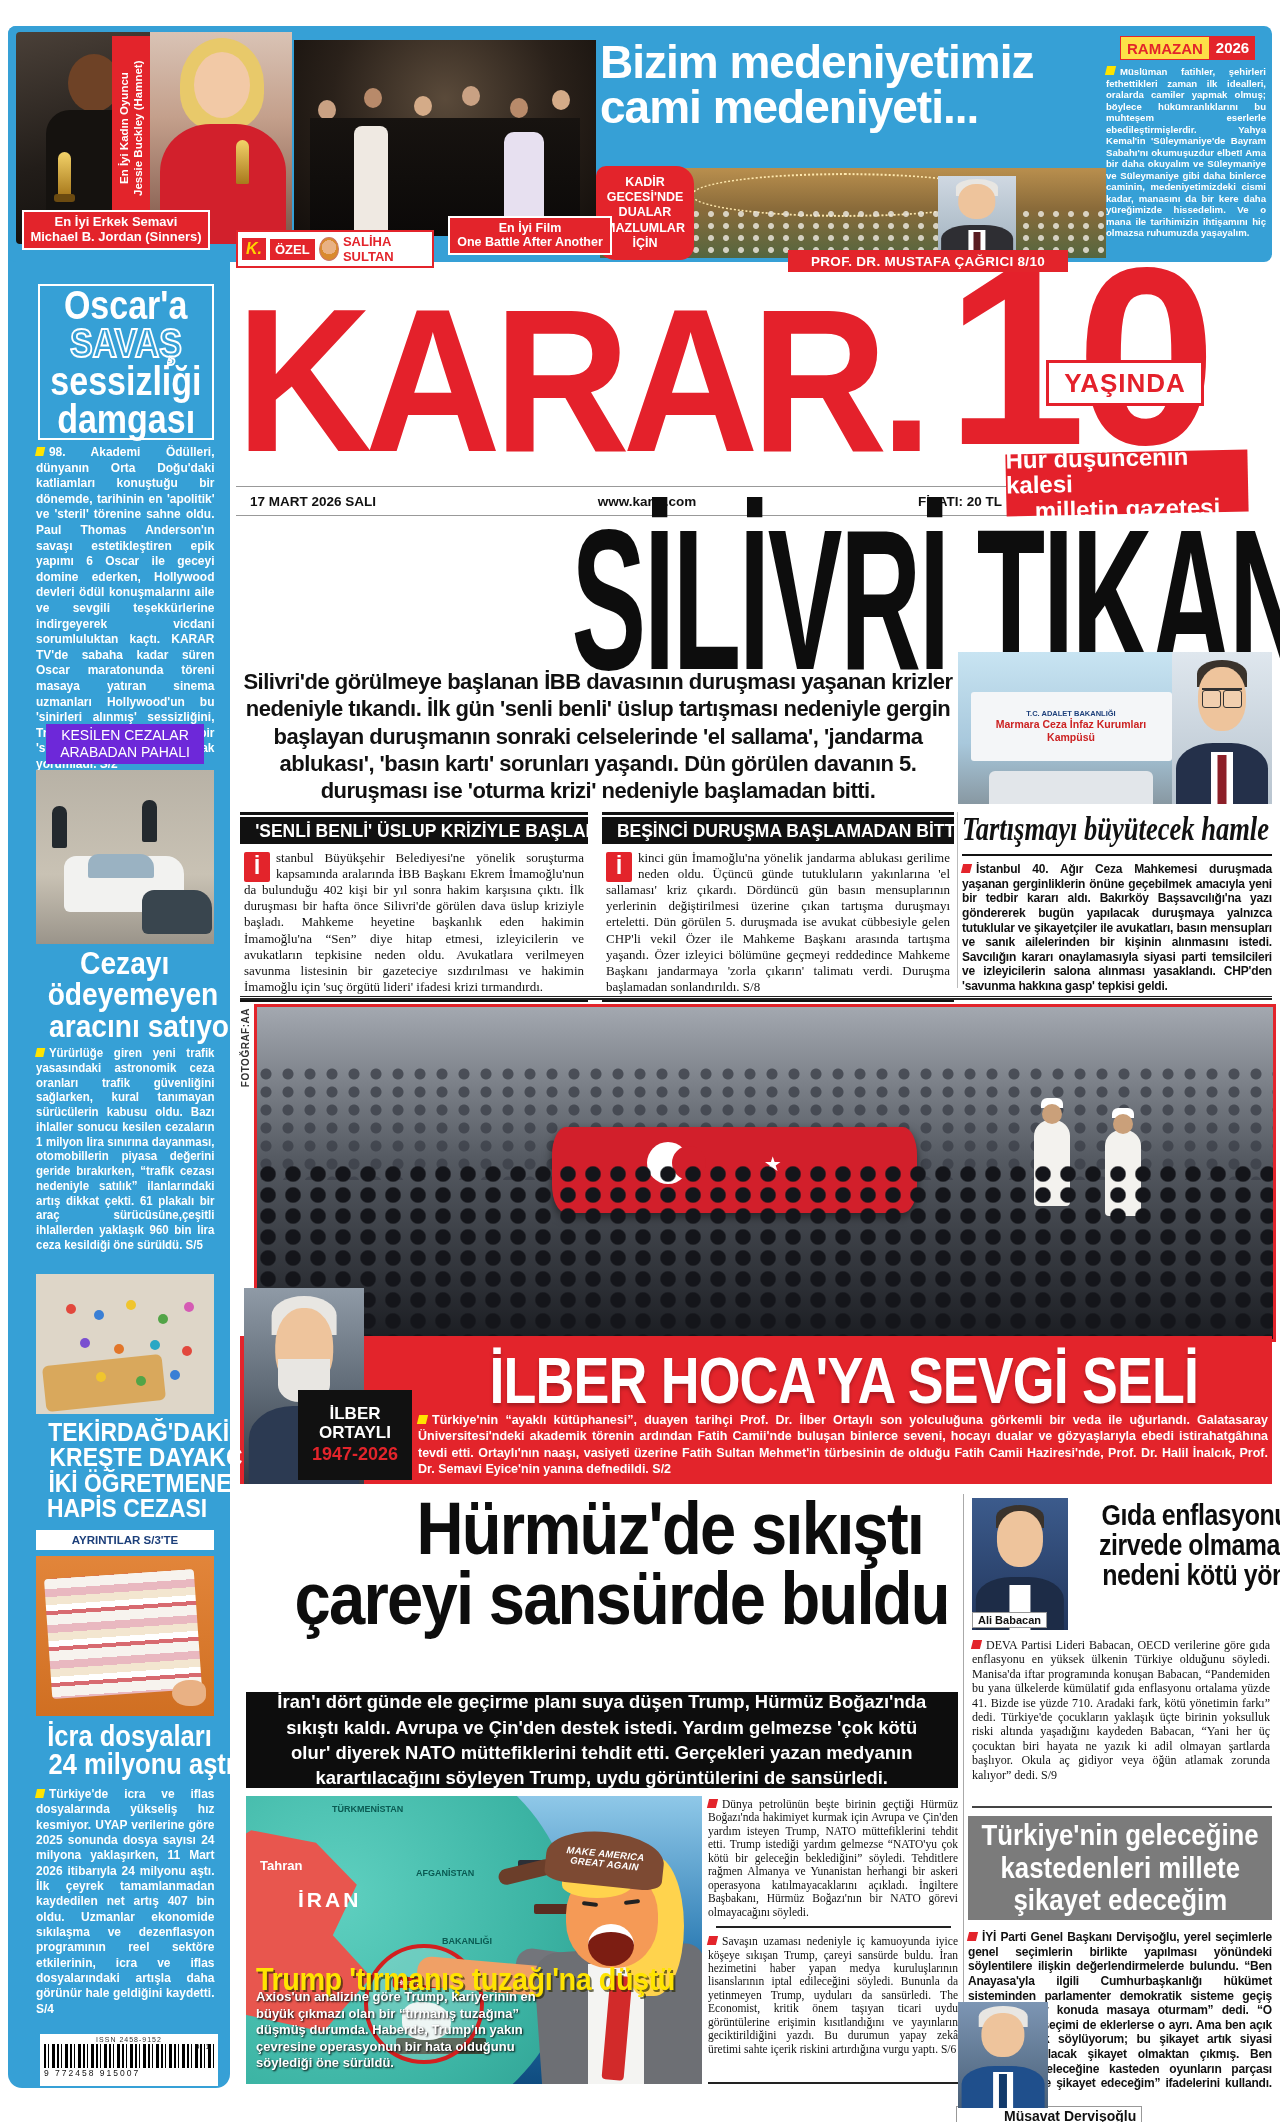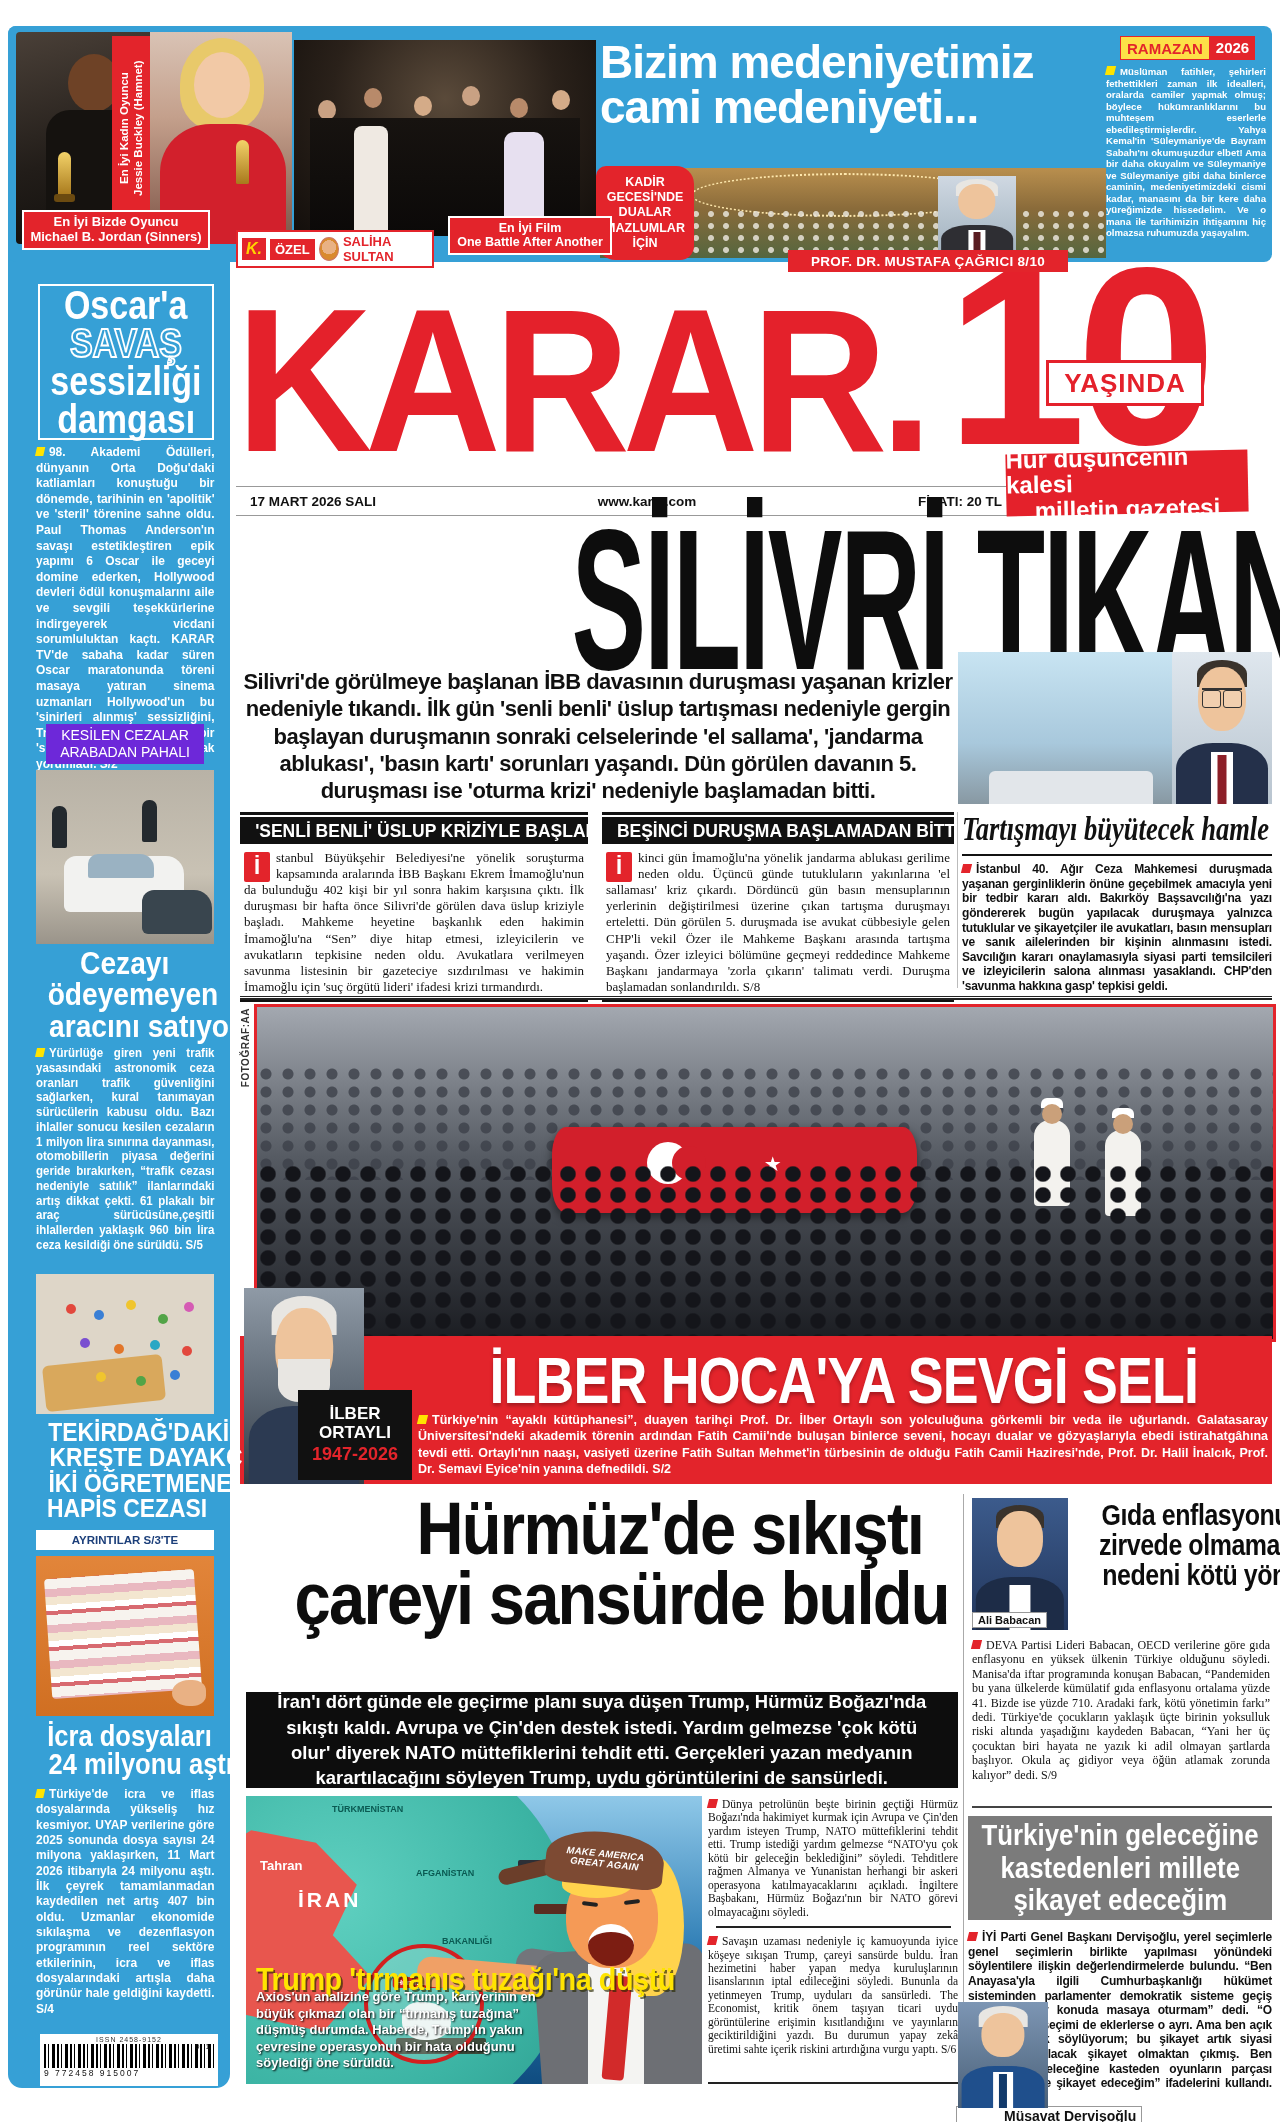--- a/index.html
+++ b/index.html
@@ -234,21 +234,21 @@
     <div class="head-circ" style="left:70px;top:48px;width:18px;height:20px;background:#b88a6a;"></div>
     <div class="head-circ" style="left:120px;top:56px;width:18px;height:20px;background:#d4ab88;"></div>
     <div class="head-circ" style="left:168px;top:46px;width:18px;height:20px;background:#c9a183;"></div>
     <div class="head-circ" style="left:216px;top:58px;width:18px;height:20px;background:#b88a6a;"></div>
     <div class="head-circ" style="left:258px;top:50px;width:18px;height:20px;background:#d4ab88;"></div>
     <div class="abs" style="left:16px;top:78px;width:270px;height:118px;background:linear-gradient(180deg,#171310 0%,#0b0908 100%);"></div>
     <div class="abs" style="left:60px;top:86px;width:34px;height:110px;background:#efe9e2;border-radius:8px 8px 0 0;"></div>
     <div class="abs" style="left:210px;top:92px;width:40px;height:104px;background:#e7e0f0;border-radius:10px 10px 0 0;"></div>
   </div>
   <div class="abs redlbl" style="left:22px;top:210px;width:176px;z-index:5;font-size:13px;">
-    <div>En İyi Bizde Oyuncu</div>
+    <div>En İyi Erkek Semavi</div>
     <div>Michael B. Jordan (Sinners)</div>
   </div>
   <div class="abs redlbl" style="left:448px;top:216px;width:152px;z-index:5;font-size:12.5px;">
     <div>En İyi Film</div>
     <div>One Battle After Another</div>
   </div>
   <div class="abs ozelstrip">
     <span class="kbox">K.</span>
     <span class="ozelbox">ÖZEL</span>
     <span class="avatar"></span>
@@ -299,20 +299,25 @@
     <span class="d3">FİYATI: 20 TL</span>
   </div>
 
   <div class="abs mainhead">
     <span>SİLİVRİ TIKANDI</span>
   </div>
   <div class="abs deck">
     <span>Silivri'de görülmeye başlanan İBB davasının duruşması yaşanan krizler nedeniyle tıkandı. İlk gün 'senli benli' üslup tartışması nedeniyle gergin başlayan duruşmanın sonraki celselerinde 'el sallama', 'jandarma ablukası', 'basın kartı' sorunları yaşandı. </span><b>Dün görülen davanın 5. duruşması ise 'oturma krizi' nedeniyle başlamadan bitti.</b>
   </div>
   <div class="ph campus">
+    <div class="bld">
+      <span class="t1">T.C. ADALET BAKANLIĞI</span>
+      <span class="t2">Marmara Ceza İnfaz Kurumları</span>
+      <span class="t3">Kampüsü</span>
+    </div>
     <div class="gate"></div>
     <div class="imam-inset">
       <div class="p-hairdark"></div>
       <div class="p-head"></div>
       <div class="p-glass">
           <i></i>
           <i></i>
         </div>
       <div class="p-suit"></div>
       <div class="p-shirt"></div>

